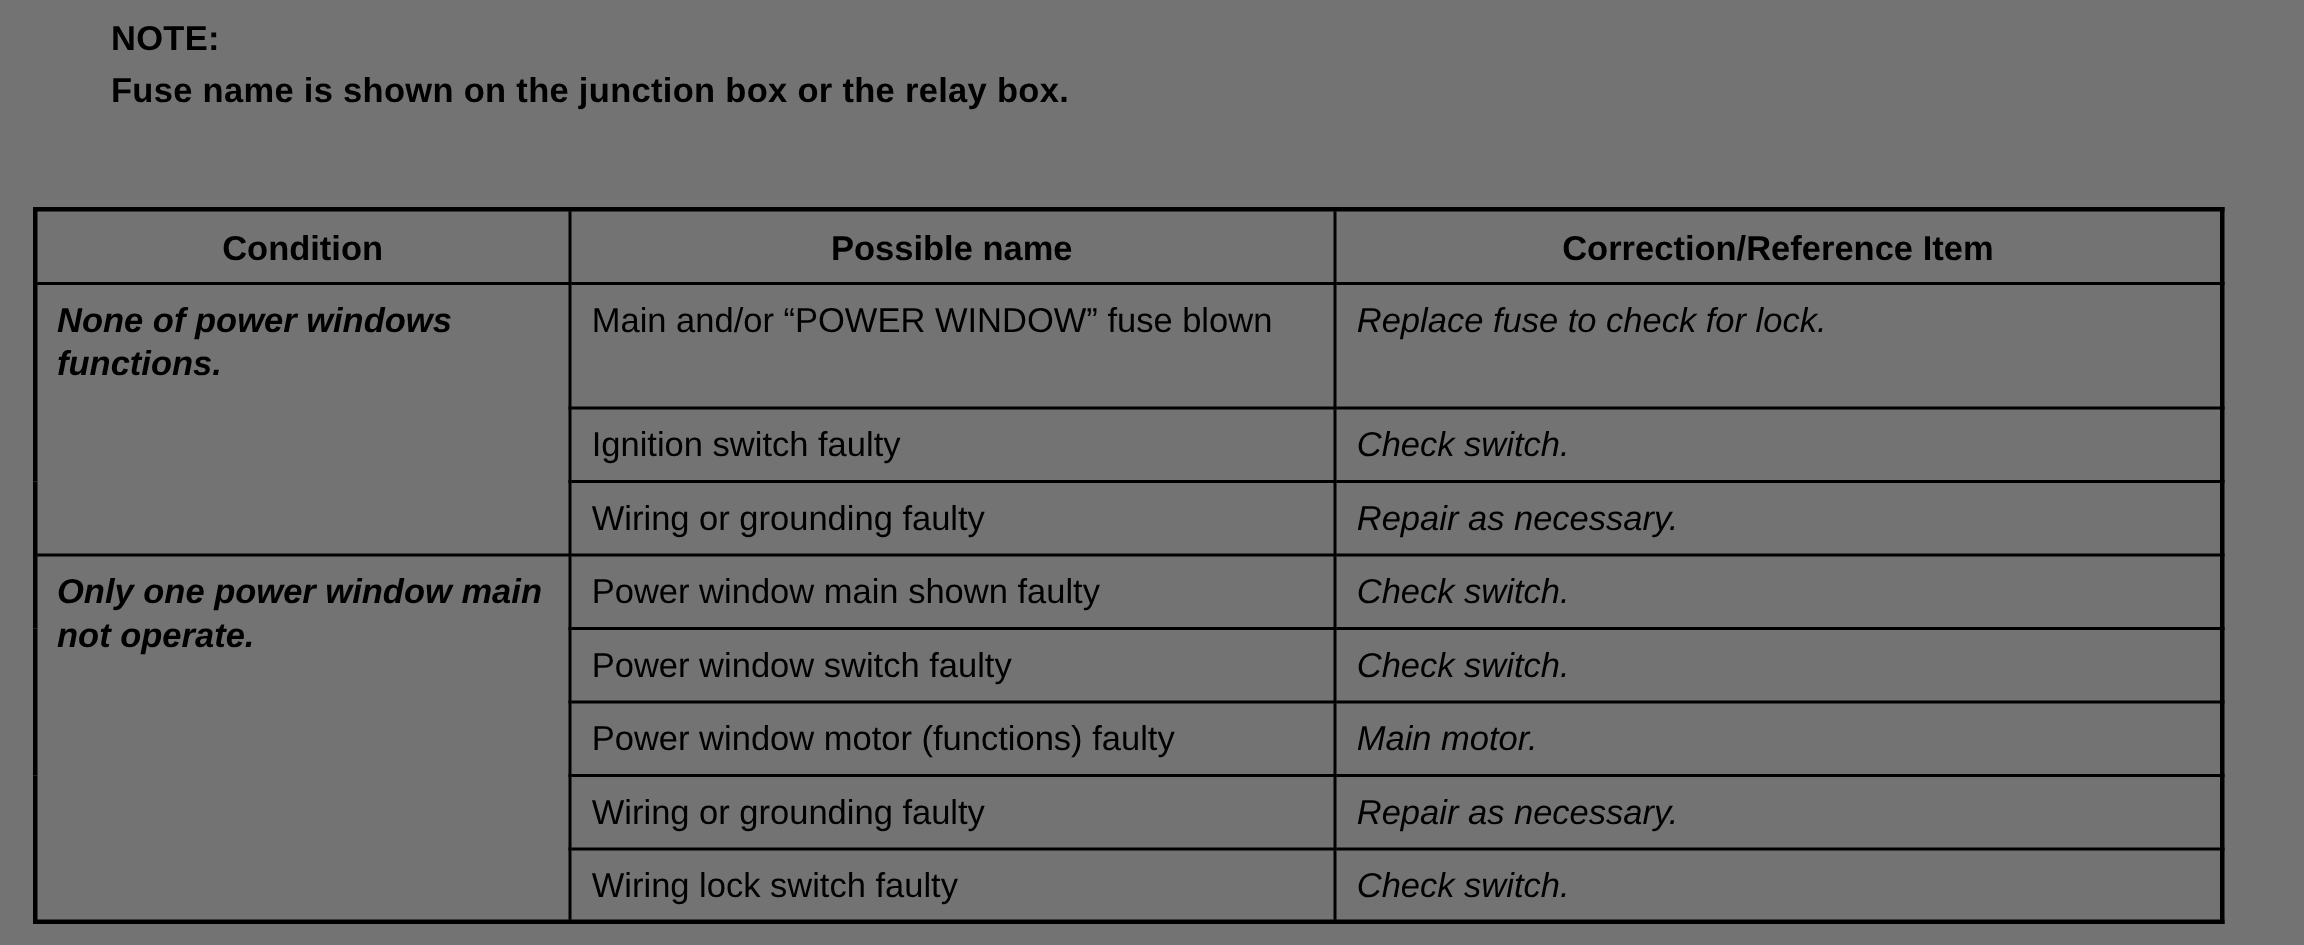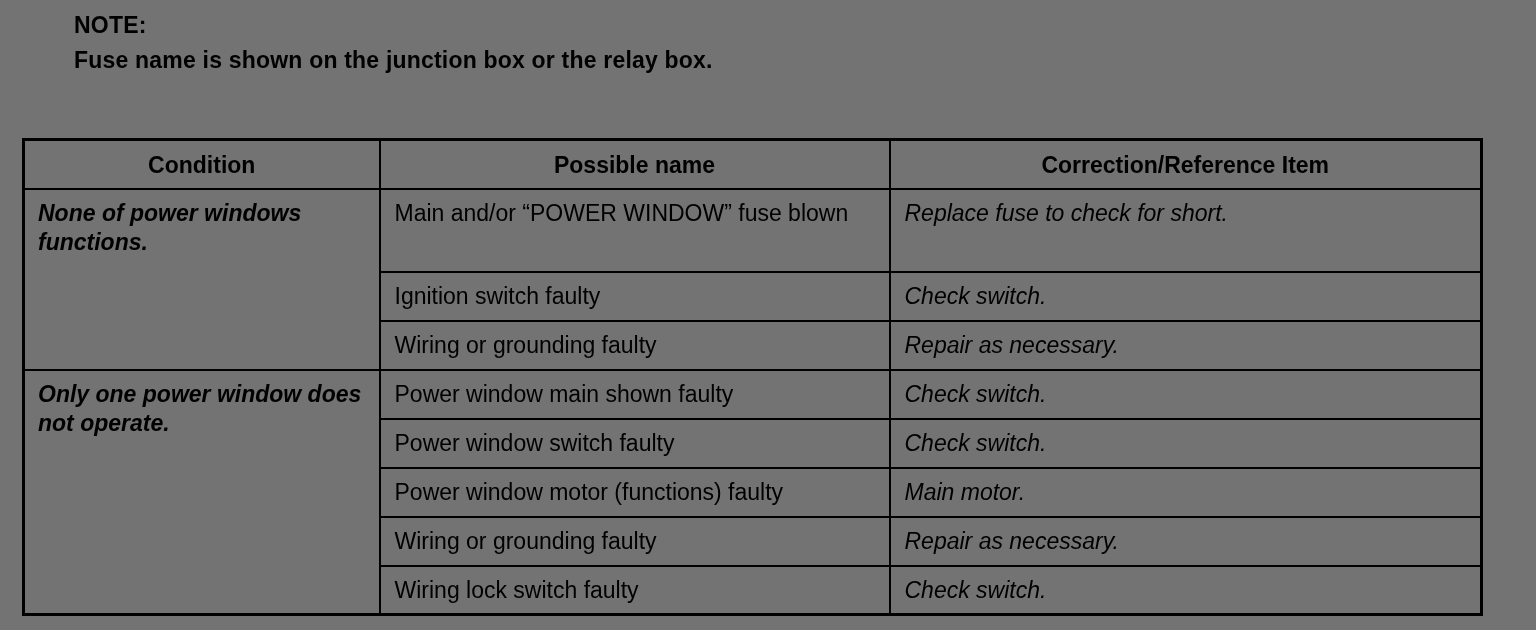--- a/index.html
+++ b/index.html
@@ -86,32 +86,32 @@
       <tr>
         <th>Condition</th>
         <th>Possible name</th>
         <th>Correction/Reference Item</th>
       </tr>
     </thead>
     <tbody>
       <tr class="row-tall">
         <td class="condition-cell" rowspan="3">None of power windows functions.</td>
         <td class="cause-cell">Main and/or “POWER WINDOW” fuse blown</td>
-        <td class="correction-cell">Replace fuse to check for short.</td>
+        <td class="correction-cell">Replace fuse to check for lock.</td>
       </tr>
       <tr class="row-std">
         <td class="cause-cell">Ignition switch faulty</td>
         <td class="correction-cell">Check switch.</td>
       </tr>
       <tr class="row-std">
         <td class="cause-cell">Wiring or grounding faulty</td>
         <td class="correction-cell">Repair as necessary.</td>
       </tr>
       <tr class="row-std">
-        <td class="condition-cell" rowspan="5">Only one power window does not operate.</td>
+        <td class="condition-cell" rowspan="5">Only one power window main not operate.</td>
         <td class="cause-cell">Power window main shown faulty</td>
         <td class="correction-cell">Check switch.</td>
       </tr>
       <tr class="row-std">
         <td class="cause-cell">Power window switch faulty</td>
         <td class="correction-cell">Check switch.</td>
       </tr>
       <tr class="row-std">
         <td class="cause-cell">Power window motor (functions) faulty</td>
         <td class="correction-cell">Main motor.</td>

